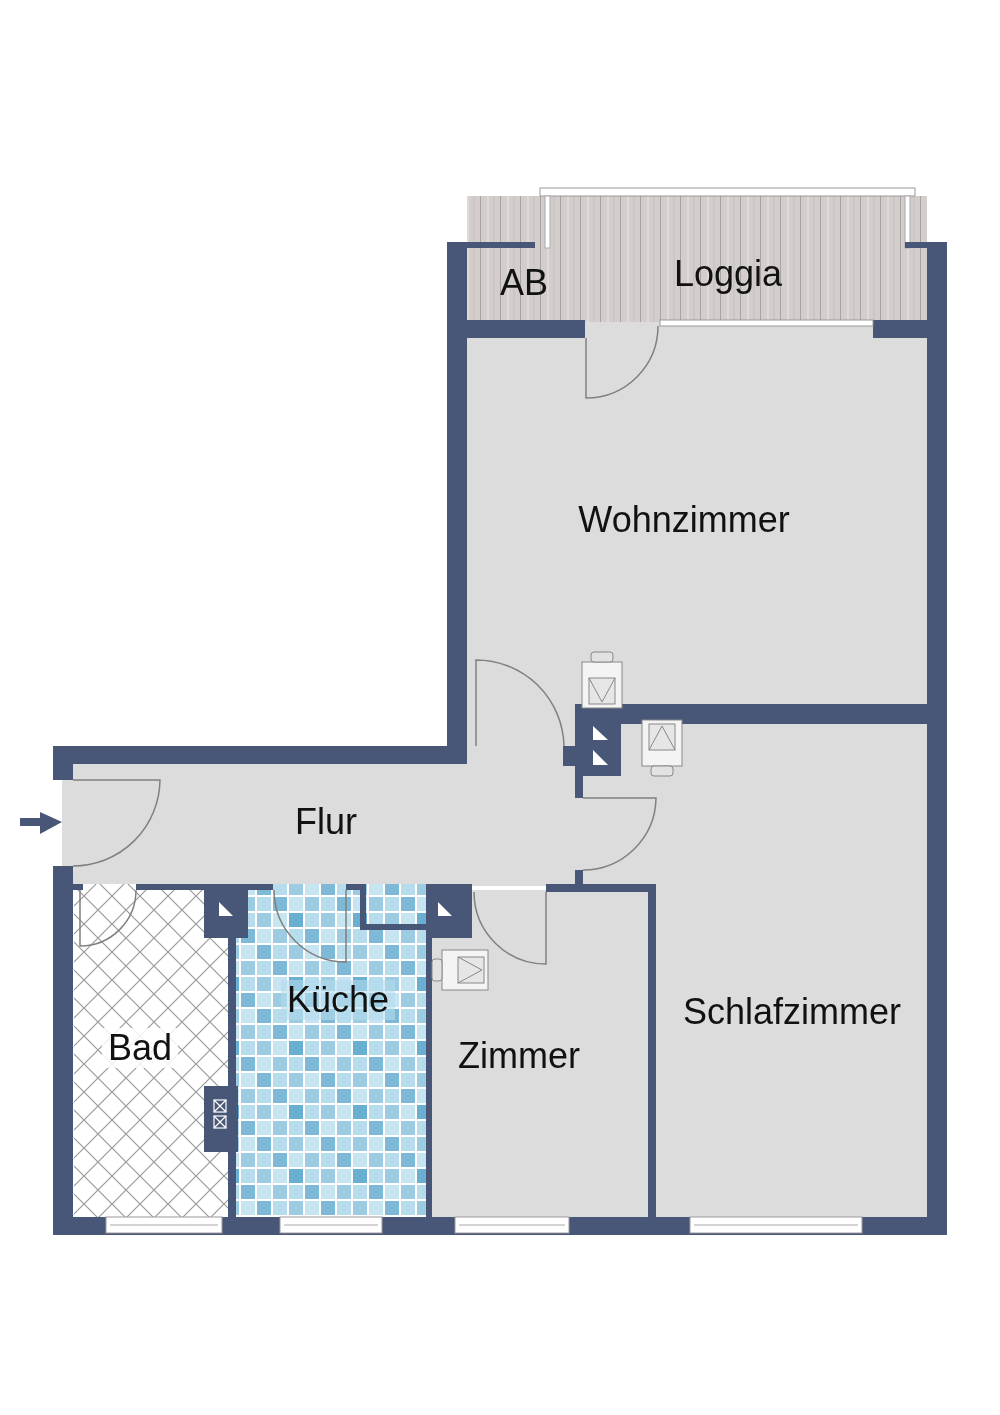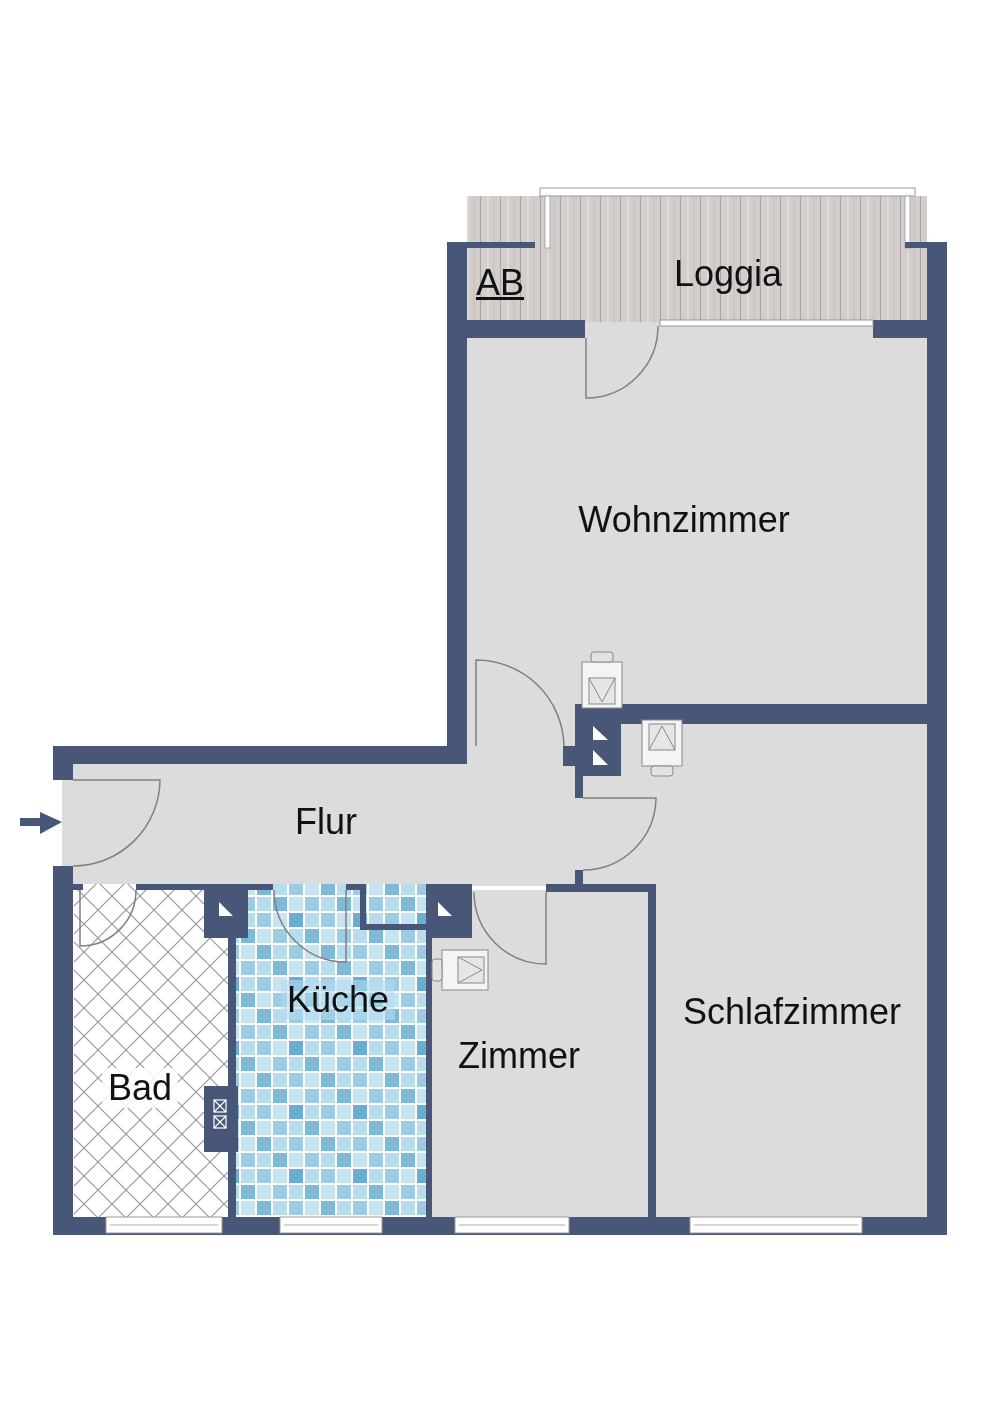--- a/index.html
+++ b/index.html
@@ -162,19 +162,19 @@
     <path d="M546 892 L546 964 A72 72 0 0 1 474 892"></path>
   </g>
 
   <g fill="#485777">
     <rect x="20" y="818" width="24" height="8"></rect>
     <path d="M40 812 L62 822 L40 834 Z"></path>
   </g>
 </svg>
 
 <div class="room-label" style="left:728px;top:274px;">Loggia</div>
-<div class="room-label" style="left:500px;top:283px;text-decoration:underline;">AB</div>
+<div class="room-label" style="left:524px;top:283px;">AB</div>
 <div class="room-label" style="left:684px;top:520px;">Wohnzimmer</div>
 <div class="room-label" style="left:326px;top:822px;">Flur</div>
 <div class="room-label" style="left:792px;top:992px;margin-top:20px;">Schlafzimmer</div>
 <div class="room-label" style="left:519px;top:1056px;">Zimmer</div>
 <div class="room-label label-bg" style="left:322px;top:1000px;background:rgba(180,220,238,0.6);margin-left:16px;">Küche</div>
-<div class="room-label label-bg" style="left:140px;top:1048px;background:rgba(255,255,255,0.85);margin-top:40px;">Bad</div>
+<div class="room-label label-bg" style="left:140px;top:1048px;background:rgba(255,255,255,0.85);">Bad</div>
 
 </body></html>

